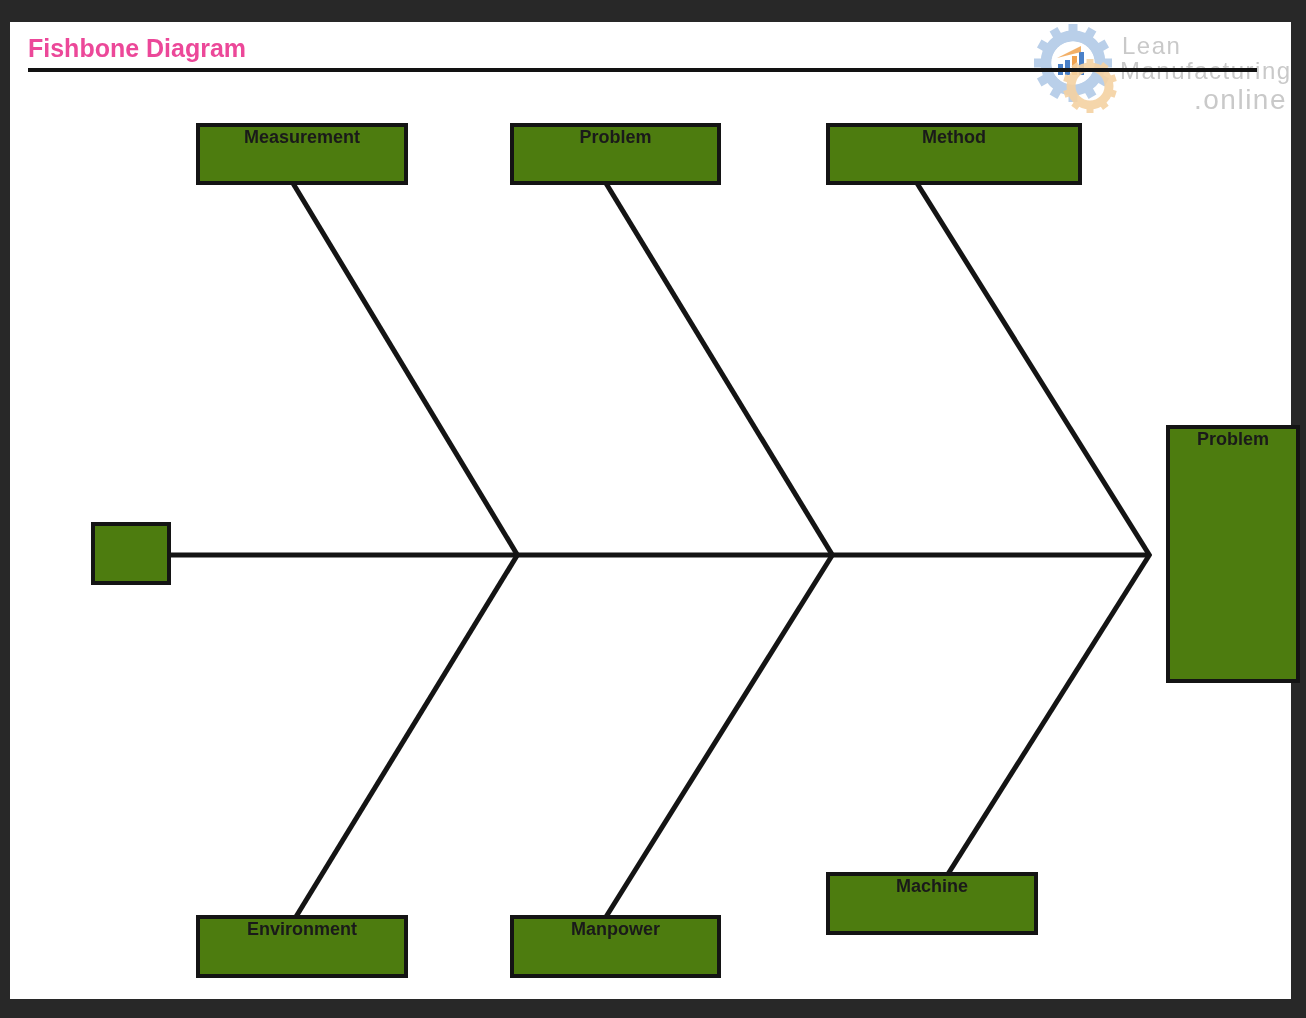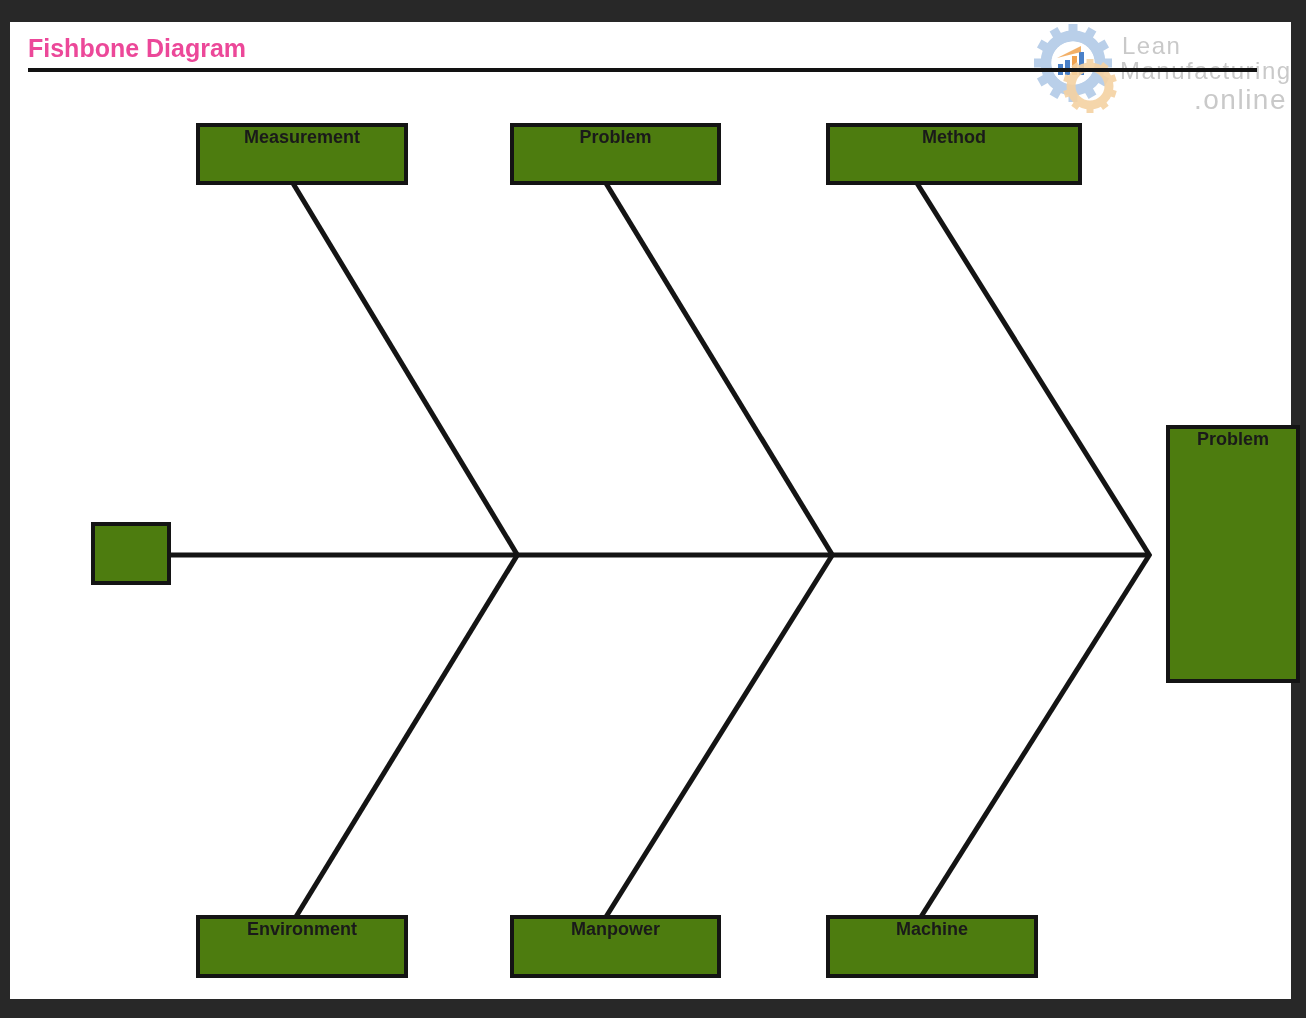--- a/index.html
+++ b/index.html
@@ -33,21 +33,21 @@
   .dbox{
     position:absolute;box-sizing:border-box;border:4px solid #141414;
     background:#4d7c0f;display:flex;justify-content:center;
     font-size:18px;font-weight:bold;color:#1a1a1a;z-index:7;text-align:center;margin-left:18px;
   }
   .box-measurement{left:178px;top:123px;width:212px;height:62px;}
   .box-material{left:492px;top:123px;width:211px;height:62px;}
   .box-method{left:808px;top:123px;width:256px;height:62px;}
   .box-environment{left:178px;top:915px;width:212px;height:63px;}
   .box-manpower{left:492px;top:915px;width:211px;height:63px;}
-  .box-machine{left:808px;top:915px;width:212px;height:63px;}
+  .box-machine{left:808px;top:872px;width:212px;height:63px;}
   .box-tail{left:73px;top:522px;width:80px;height:63px;}
   .box-problem{left:1148px;top:425px;width:134px;height:258px;}
 </style>
 </head>
 <body>
 
 <div id="screen">
   <div class="page"></div>
 
   <div class="title">Fishbone Diagram</div>

